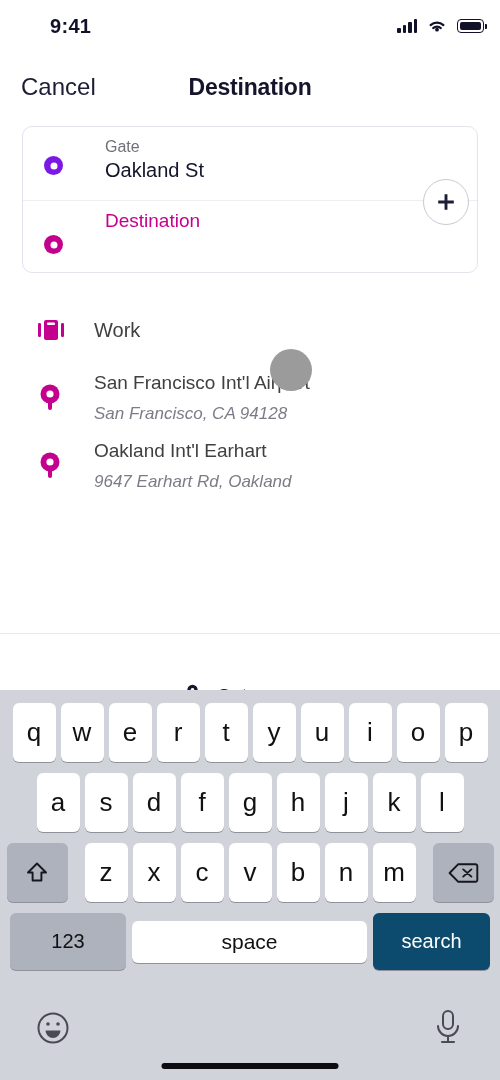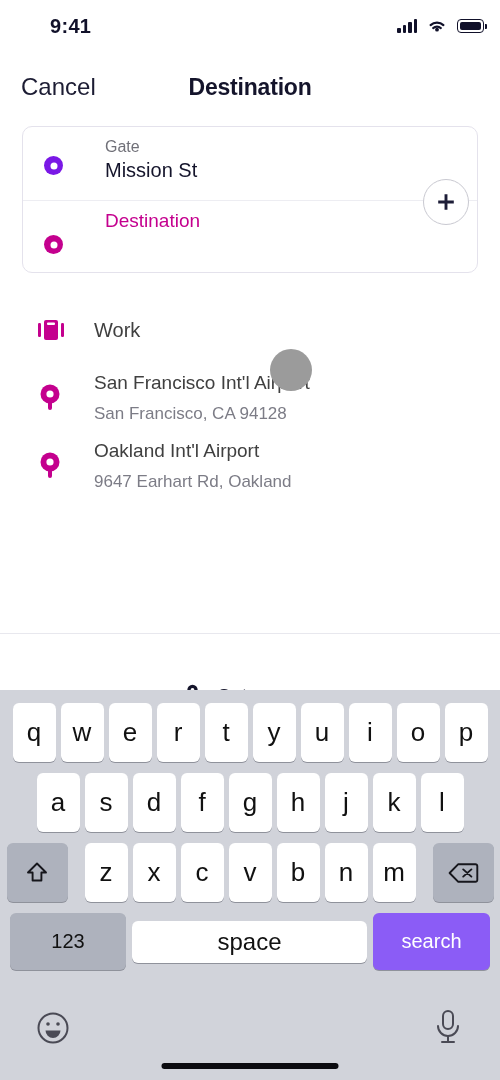--- a/index.html
+++ b/index.html
@@ -85,21 +85,21 @@
 
   
   .list { position: absolute; top: 296px; left: 0; width: 500px; }
   .list-item {
     position: relative; display: flex; align-items: center;
     height: 68px; padding-left: 38px;
   }
   .item-icon { width: 38px; flex: 0 0 38px; display: flex; align-items: center; }
   .item-text { margin-left: 18px; }
   .item-title { font-size: 19px; color: #404040; line-height: 24px; }
-  .item-sub { font-size: 17px; color: #7c7c86; line-height: 23px; margin-top: 7px; }
+  .item-sub { font-size: 17px; color: #7c7c86; line-height: 23px; margin-top: 7px; font-style: italic; }
   .item-single .item-title { font-size: 20px; }
 
   
   .divider {
     position: absolute; top: 633px; left: 0; width: 500px; height: 1px; background: #e8e8ee;
   }
   .setmap {
     position: absolute; top: 668px; left: 0; width: 500px; height: 56px;
     display: flex; align-items: center; justify-content: center; gap: 12px;
     background: #fff; cursor: pointer;
@@ -124,22 +124,22 @@
     font-family: "Liberation Sans", sans-serif; cursor: pointer;
   }
   .krow.r2 .key { width: 43px; }
   .krow.r2 { padding-left: 24px; padding-right: 24px; }
   .krow.r3 { padding-left: 6px; padding-right: 6px; }
   .key.mod {
     background: #aeb2bd; width: 61px; height: 59px;
   }
   .key.spacer { width: 7px; background: transparent; box-shadow: none; cursor: default; }
   .key.num { background: #aeb2bd; width: 116px; height: 57px; font-size: 20px; }
-  .key.space { width: 235px; height: 42px; font-size: 24px; }
-  .key.search { background: #8b5cf6; color: #fff; width: 117px; height: 57px; font-size: 20px; }
+  .key.space { width: 235px; height: 42px; font-size: 21px; }
+  .key.search { background: #0c4a6e; color: #fff; width: 117px; height: 57px; font-size: 20px; }
 
   .kbbottom {
     position: absolute; bottom: 0; left: 0; width: 500px; height: 84px;
   }
   .emoji-key {
     position: absolute; left: 33px; top: 12px; cursor: pointer;
   }
   .mic-key {
     position: absolute; right: 35px; top: 10px; cursor: pointer;
   }
@@ -181,21 +181,21 @@
 
   <div class="navbar">
     <button class="nav-cancel">Cancel</button>
     <div class="nav-title">Destination</div>
   </div>
 
   <div class="route-card">
     <div class="route-row">
       <span class="dot start"></span>
       <span class="route-label">Gate</span>
-      <span class="route-value">Mission St</span>
+      <span class="route-value">Oakland St</span>
     </div>
     <div class="route-row bottom">
       <span class="dot dest"></span>
       <span class="route-placeholder">Destination</span>
     </div>
   </div>
   <div class="add-btn">
     <svg width="22" height="22" viewBox="0 0 22 22">
       <path d="M11 3.2v15.6M3.2 11h15.6" stroke="#1d1d37" stroke-width="2.9" stroke-linecap="butt"></path>
     </svg>
@@ -233,21 +233,21 @@
 
     <div class="list-item">
       <span class="item-icon">
         <svg width="24" height="34" viewBox="0 0 24 34">
           <rect x="10" y="16" width="4" height="13" rx="2" fill="#c4008e"></rect>
           <circle cx="12" cy="13" r="9.5" fill="#c4008e"></circle>
           <circle cx="12" cy="13" r="3.6" fill="#ffffff"></circle>
         </svg>
       </span>
       <span class="item-text">
-        <div class="item-title">Oakland Int'l Airport</div>
+        <div class="item-title">Oakland Int'l Earhart</div>
         <div class="item-sub">9647 Earhart Rd, Oakland</div>
       </span>
     </div>
 
   </div>
 
   <div class="divider"></div>
 
   <div class="setmap">
     <svg width="25" height="26" viewBox="0 0 25 26">

